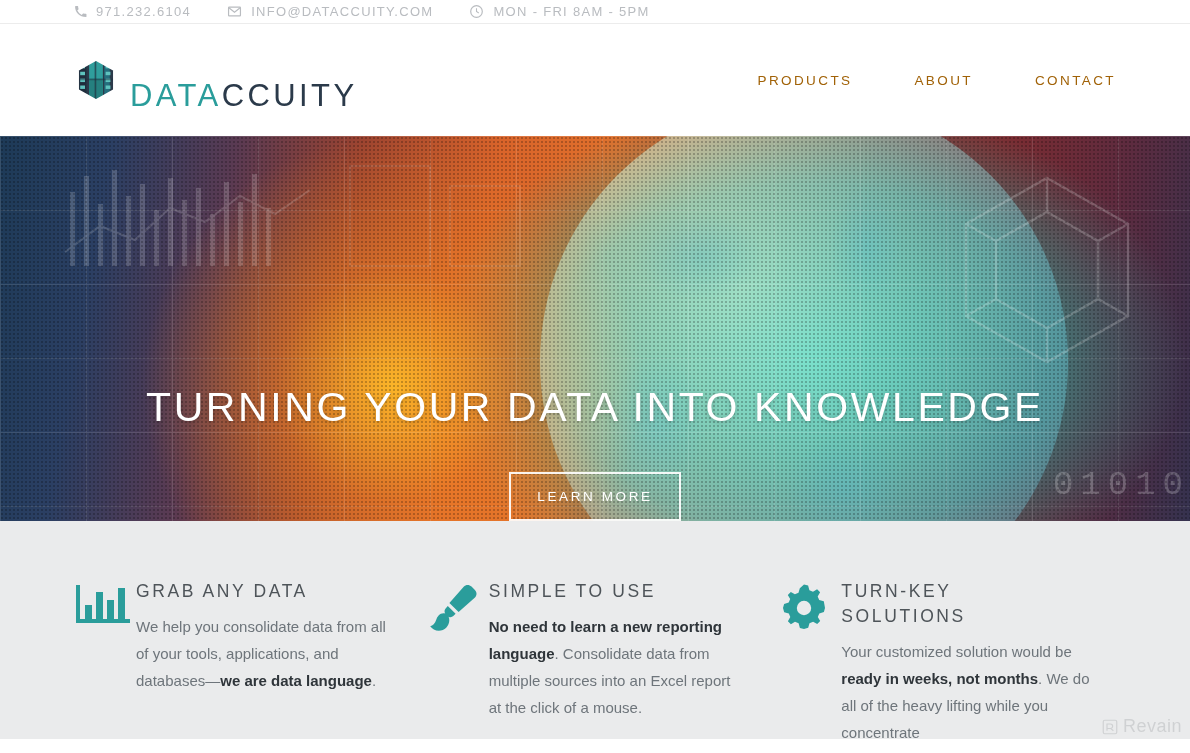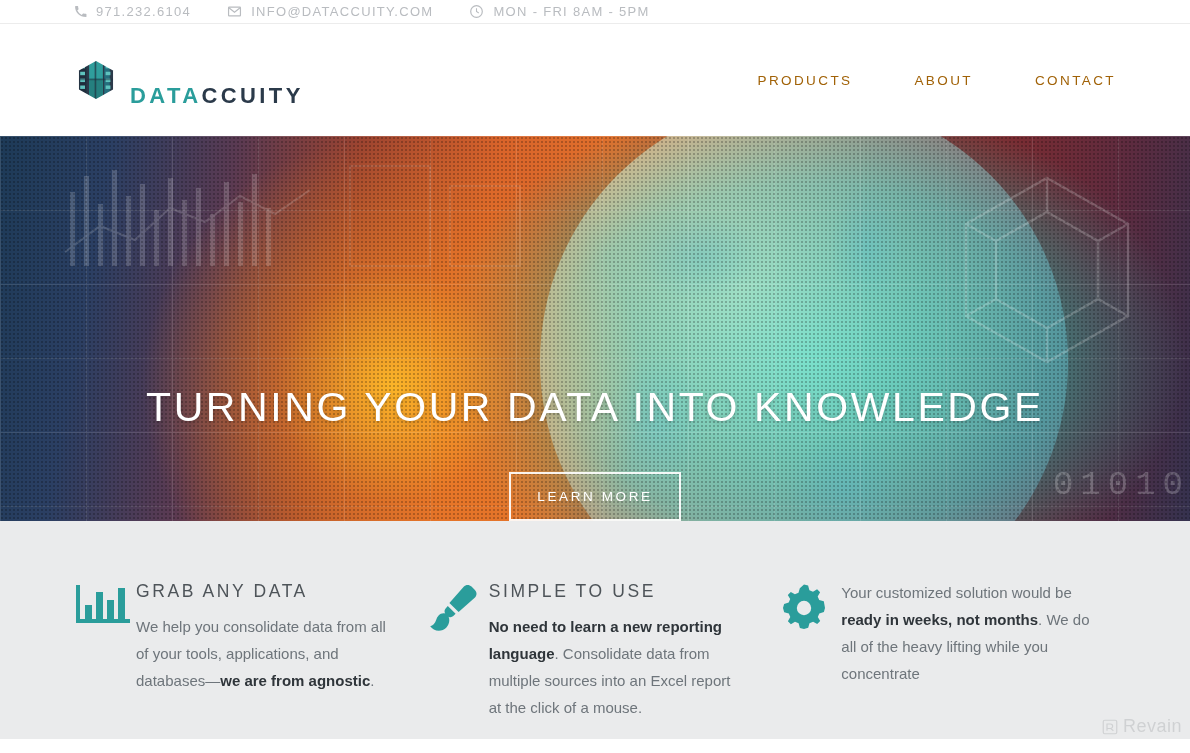--- a/index.html
+++ b/index.html
@@ -37,23 +37,23 @@
     height:112px;
     background:#ffffff;
     display:flex;
     align-items:center;
     justify-content:space-between;
     padding:0 74px 0 74px;
   }
   .logo { display:flex; align-items:center; }
   .logo-mark { width:44px; height:44px; margin-right:12px; flex:none; }
   .logo-text {
-    font-size:22px;
+    font-size:31px;
     letter-spacing:3.4px;
-    font-weight:700;
+    font-weight:400;
     margin-top:32px;
   }
   .logo-text .p1 { color:#2a9d9b; }
   .logo-text .p2 { color:#2b3a4a; }
 
   .nav { display:flex; align-items:center; }
   .nav-item {
     color:#a16207;
     font-size:13.5px;
     letter-spacing:2.4px;
@@ -358,21 +358,21 @@
           <rect x="2" y="36" width="54" height="4"></rect>
           <rect x="11" y="22" width="7" height="14"></rect>
           <rect x="22" y="9" width="7" height="27"></rect>
           <rect x="33" y="17" width="7" height="19"></rect>
           <rect x="44" y="5" width="7" height="31"></rect>
         </g>
       </svg>
     </div>
     <div class="feature-body">
       <div class="feature-title">GRAB ANY DATA</div>
-      <div class="feature-text"><span>We help you consolidate data from all of your tools, applications, and databases—</span><b>we are from agnostic</b><span>.</span></div>
+      <div class="feature-text"><span>We help you consolidate data from all of your tools, applications, and databases—</span><b>we are data language</b><span>.</span></div>
     </div>
   </div>
 
   <div class="feature">
     <div class="feature-icon">
       <svg width="54" height="50" viewBox="0 0 54 50">
         <g fill="#2a9d9b">
           <path d="M46.5 3.6c-2.3-2.3-5.7-2.1-7.8.2L24.4 19.9l9.2 9.2 16.1-14.3c2.3-2.1 2.5-5.5.2-7.8z" transform="translate(-2,0)"></path>
           <path d="M18.6 25.6c-1.3 1.4-1.4 3.4-.4 4.9-2.3-.6-4.8 0-6.6 1.9-2.6 2.6-2.3 6.3-4.9 8.9-1 1-2.2 1.7-3.5 2 1.9 2.7 5 4.5 8.6 4.5 5.8 0 10.5-4.7 10.5-10.5 0-1.3-.2-2.5-.7-3.6 1.5.9 3.4.7 4.7-.6l2.3-2.3-7.8-7.8-2.2 2.6z"></path>
         </g>
@@ -385,20 +385,22 @@
   </div>
 
   <div class="feature">
     <div class="feature-icon">
       <svg width="50" height="50" viewBox="0 0 50 50">
         <path fill="#2a9d9b" d="M25 1.5l4.1 1.1 1.3 4.6 3.6 1.5 4.1-2.4 3 3-2.4 4.1 1.5 3.6 4.6 1.3L46 25l-1.1 4.1-4.6 1.3-1.5 3.6 2.4 4.1-3 3-4.1-2.4-3.6 1.5-1.3 4.6L25 46l-4.1-1.1-1.3-4.6-3.6-1.5-4.1 2.4-3-3 2.4-4.1-1.5-3.6-4.6-1.3L4 25l1.1-4.1 4.6-1.3 1.5-3.6-2.4-4.1 3-3 4.1 2.4 3.6-1.5 1.3-4.6z"></path>
         <circle cx="25" cy="25" r="7.2" fill="#eaebec"></circle>
       </svg>
     </div>
     <div class="feature-body">
+      <div class="feature-title">TURN-KEY
+SOLUTIONS</div>
       <div class="feature-text"><span>Your customized solution would be </span><b>ready in weeks, not months</b><span>. We do all of the heavy lifting while you concentrate</span></div>
     </div>
   </div>
 </div>
 
 <div class="watermark">
   <svg width="18" height="18" viewBox="0 0 24 24" fill="none" stroke="#4a4f54" stroke-width="1.6">
     <rect x="3" y="3" width="18" height="18" rx="2"></rect>
     <path d="M8 17V8h4.5a3 3 0 010 6H8m5 0l3.5 3"></path>
   </svg>

